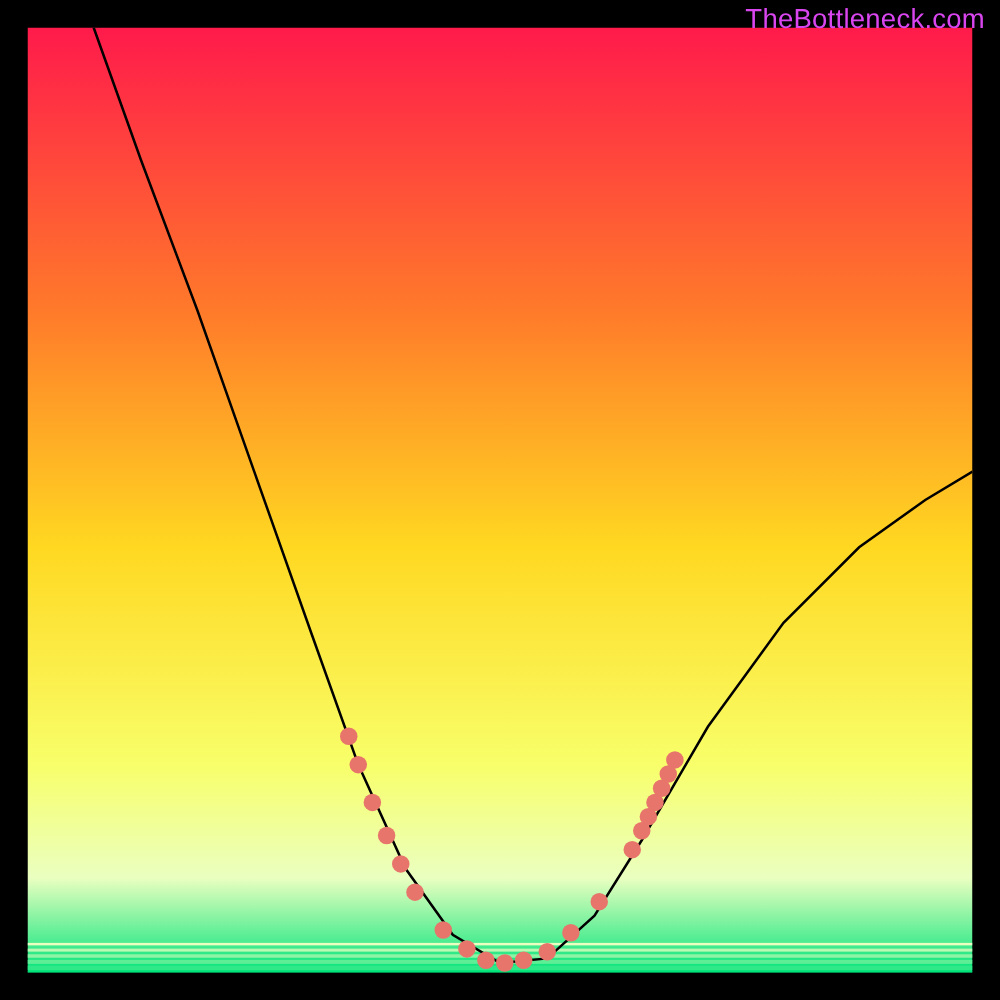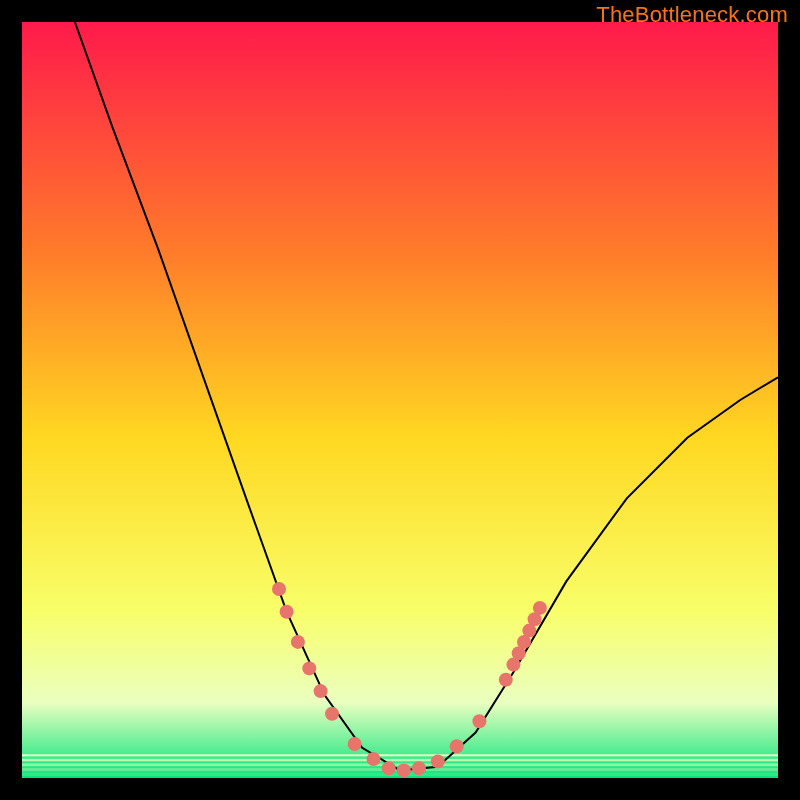--- a/index.html
+++ b/index.html
@@ -23,21 +23,21 @@
     position: absolute;
     left: 0;
     top: 0;
     width: 756px;
     height: 756px;
   }
   .watermark {
     position: absolute;
     top: 2px;
     right: 12px;
-    color: #f97316;
+    color: #d946ef;
     font-size: 22px;
     letter-spacing: 0.2px;
     font-weight: 500;
   }
 </style>
 </head>
 <body>
 
 <div class="frame">
   <svg class="plot" viewBox="0 0 756 756" preserveAspectRatio="none">

